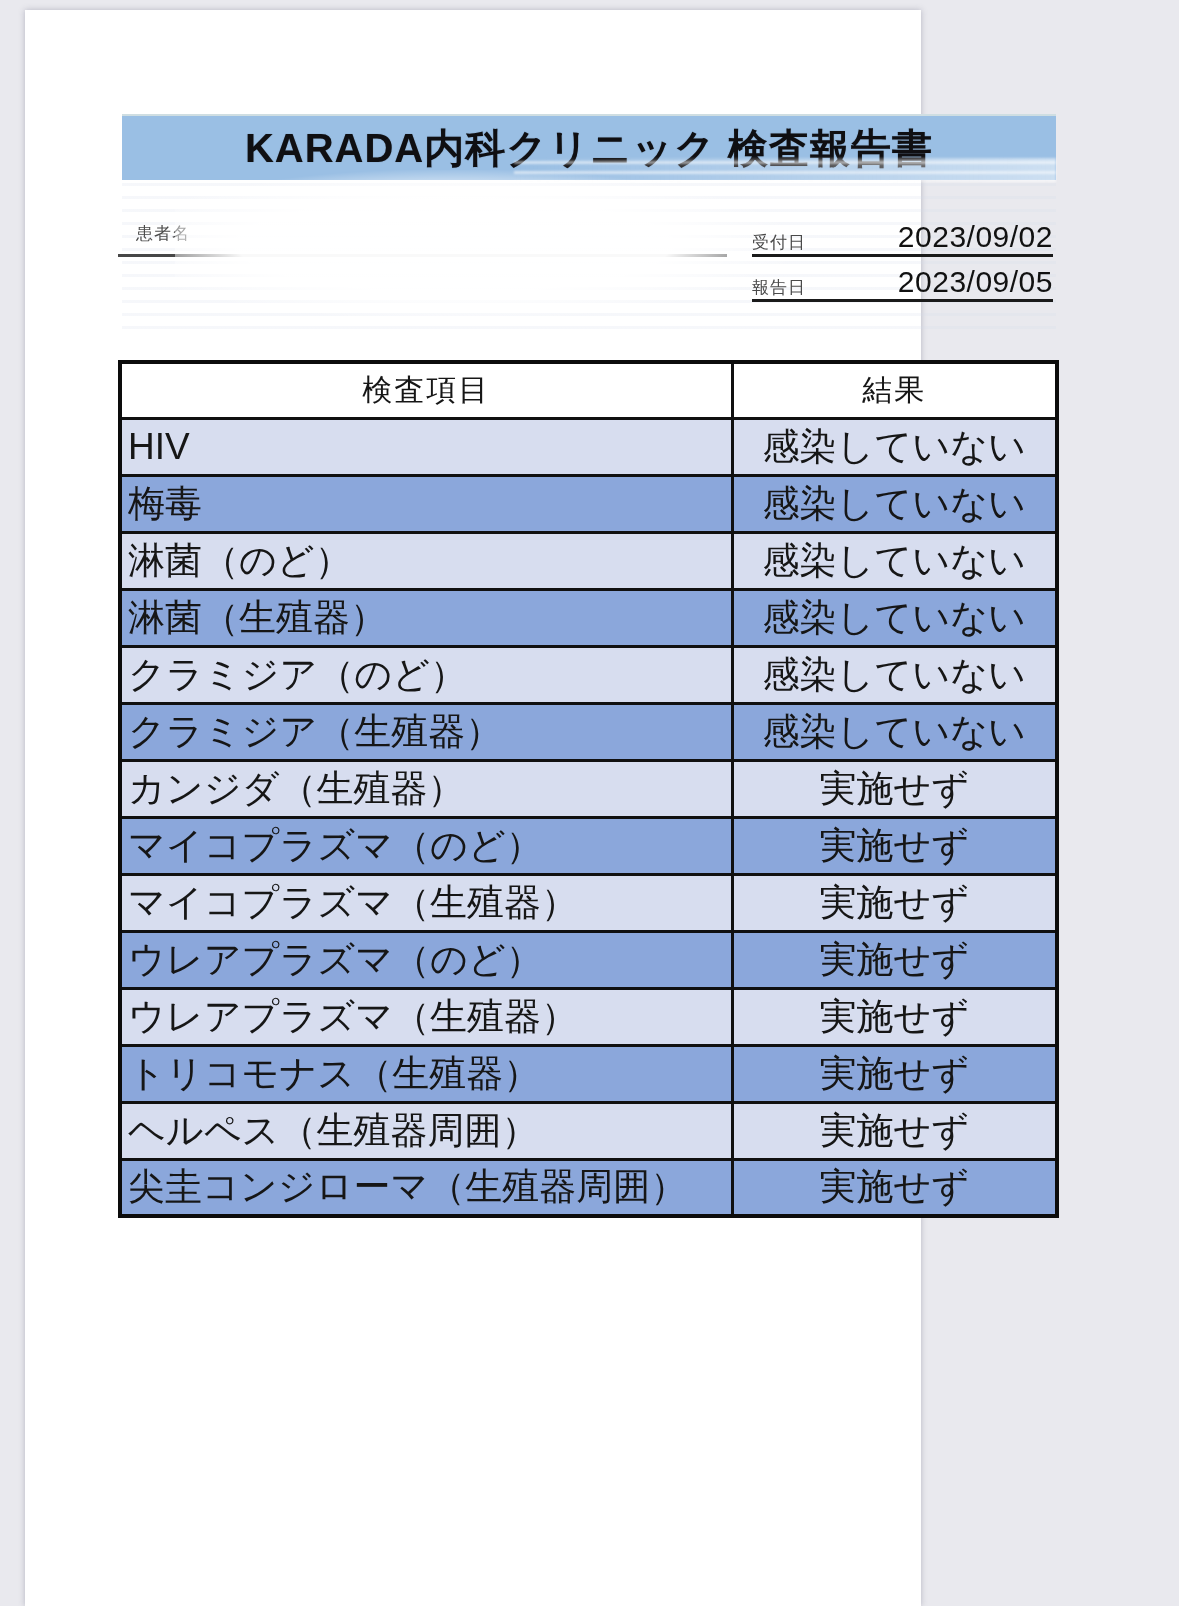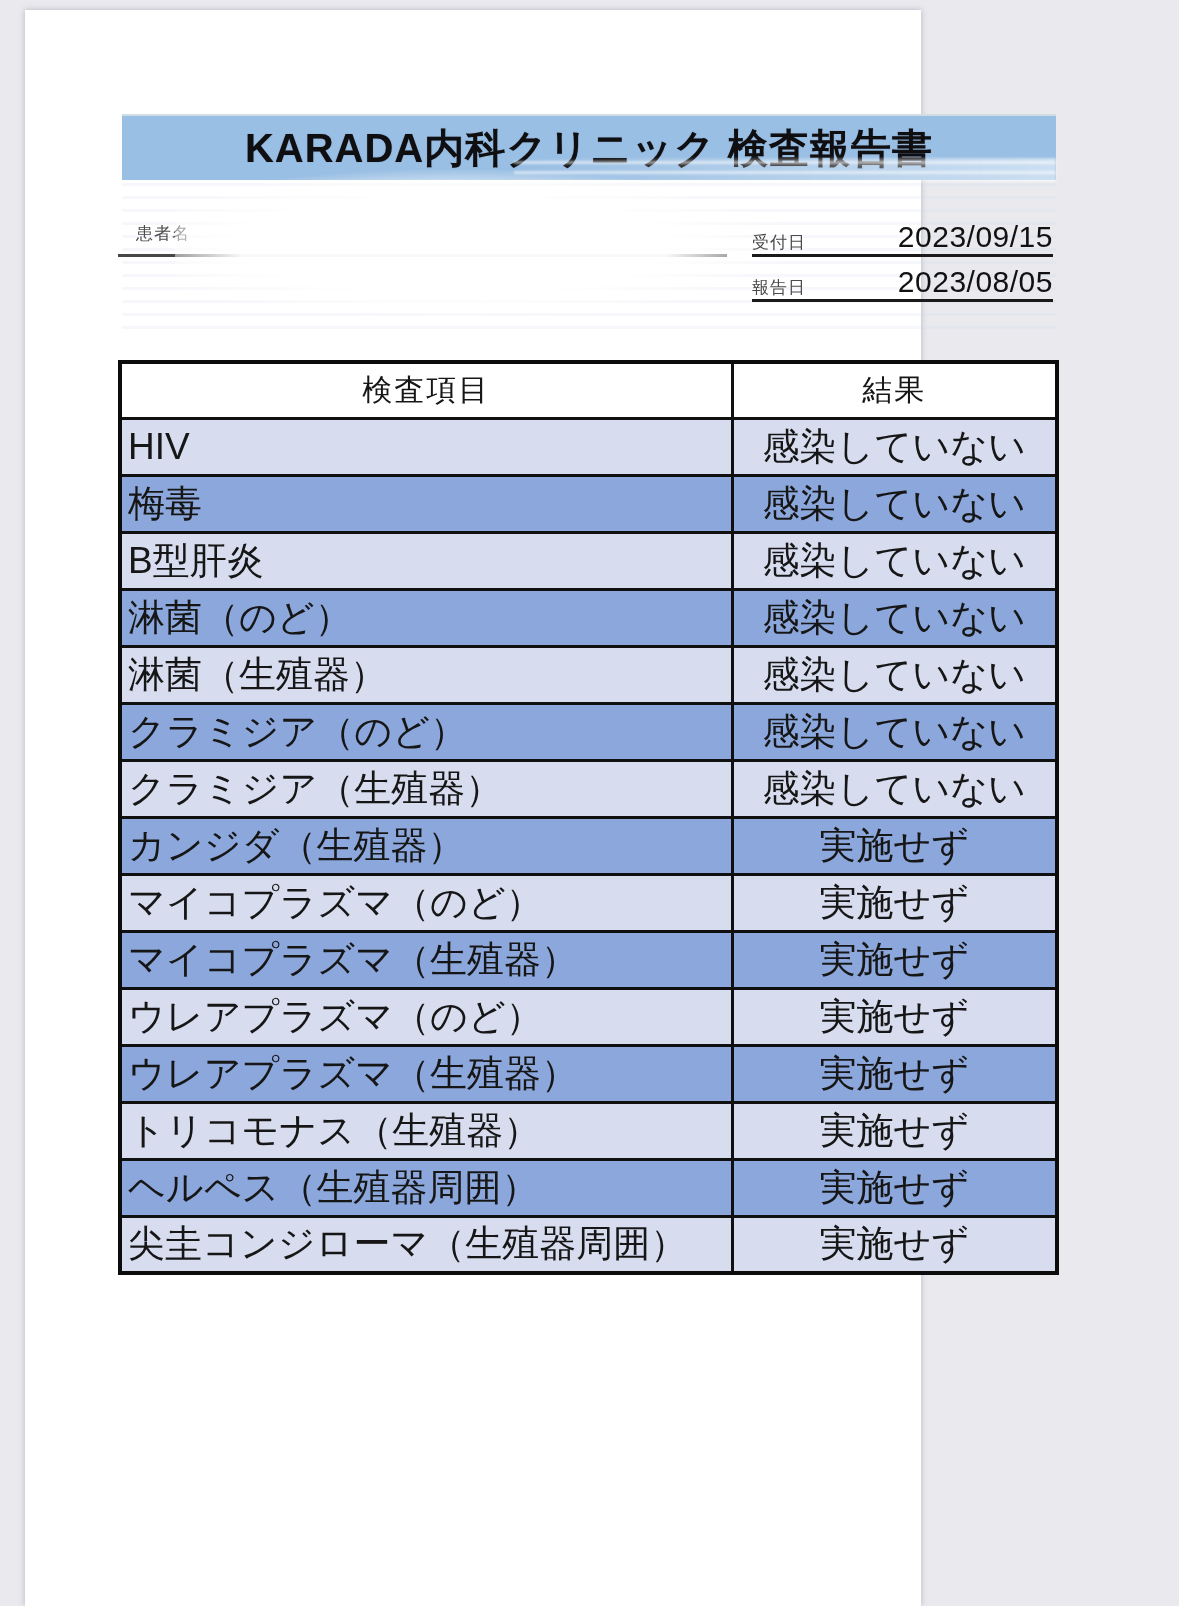--- a/index.html
+++ b/index.html
@@ -162,25 +162,25 @@
   <div class="patient-row">
     <span class="field-label">患者名</span>
     <span class="patient-value"></span>
   </div>
 
   <div class="name-smudge"></div>
 
   <div class="date-box">
     <div class="date-row">
       <span class="field-label">受付日</span>
-      <span class="date-value">2023/09/15</span>
+      <span class="date-value">2023/09/02</span>
     </div>
     <div class="date-row">
       <span class="field-label">報告日</span>
-      <span class="date-value">2023/08/05</span>
+      <span class="date-value">2023/09/05</span>
     </div>
   </div>
 
   <table class="results-table">
     <colgroup>
         <col class="c1">
         <col class="c2">
       </colgroup>
     <thead>
       <tr>
@@ -191,24 +191,20 @@
     <tbody>
         <tr>
     <td class="item">HIV</td>
     <td class="result">感染していない</td>
   </tr>
         <tr>
     <td class="item">梅毒</td>
     <td class="result">感染していない</td>
   </tr>
         <tr>
-    <td class="item">B型肝炎</td>
-    <td class="result">感染していない</td>
-  </tr>
-        <tr>
     <td class="item">淋菌（のど）</td>
     <td class="result">感染していない</td>
   </tr>
         <tr>
     <td class="item">淋菌（生殖器）</td>
     <td class="result">感染していない</td>
   </tr>
         <tr>
     <td class="item">クラミジア（のど）</td>
     <td class="result">感染していない</td>

